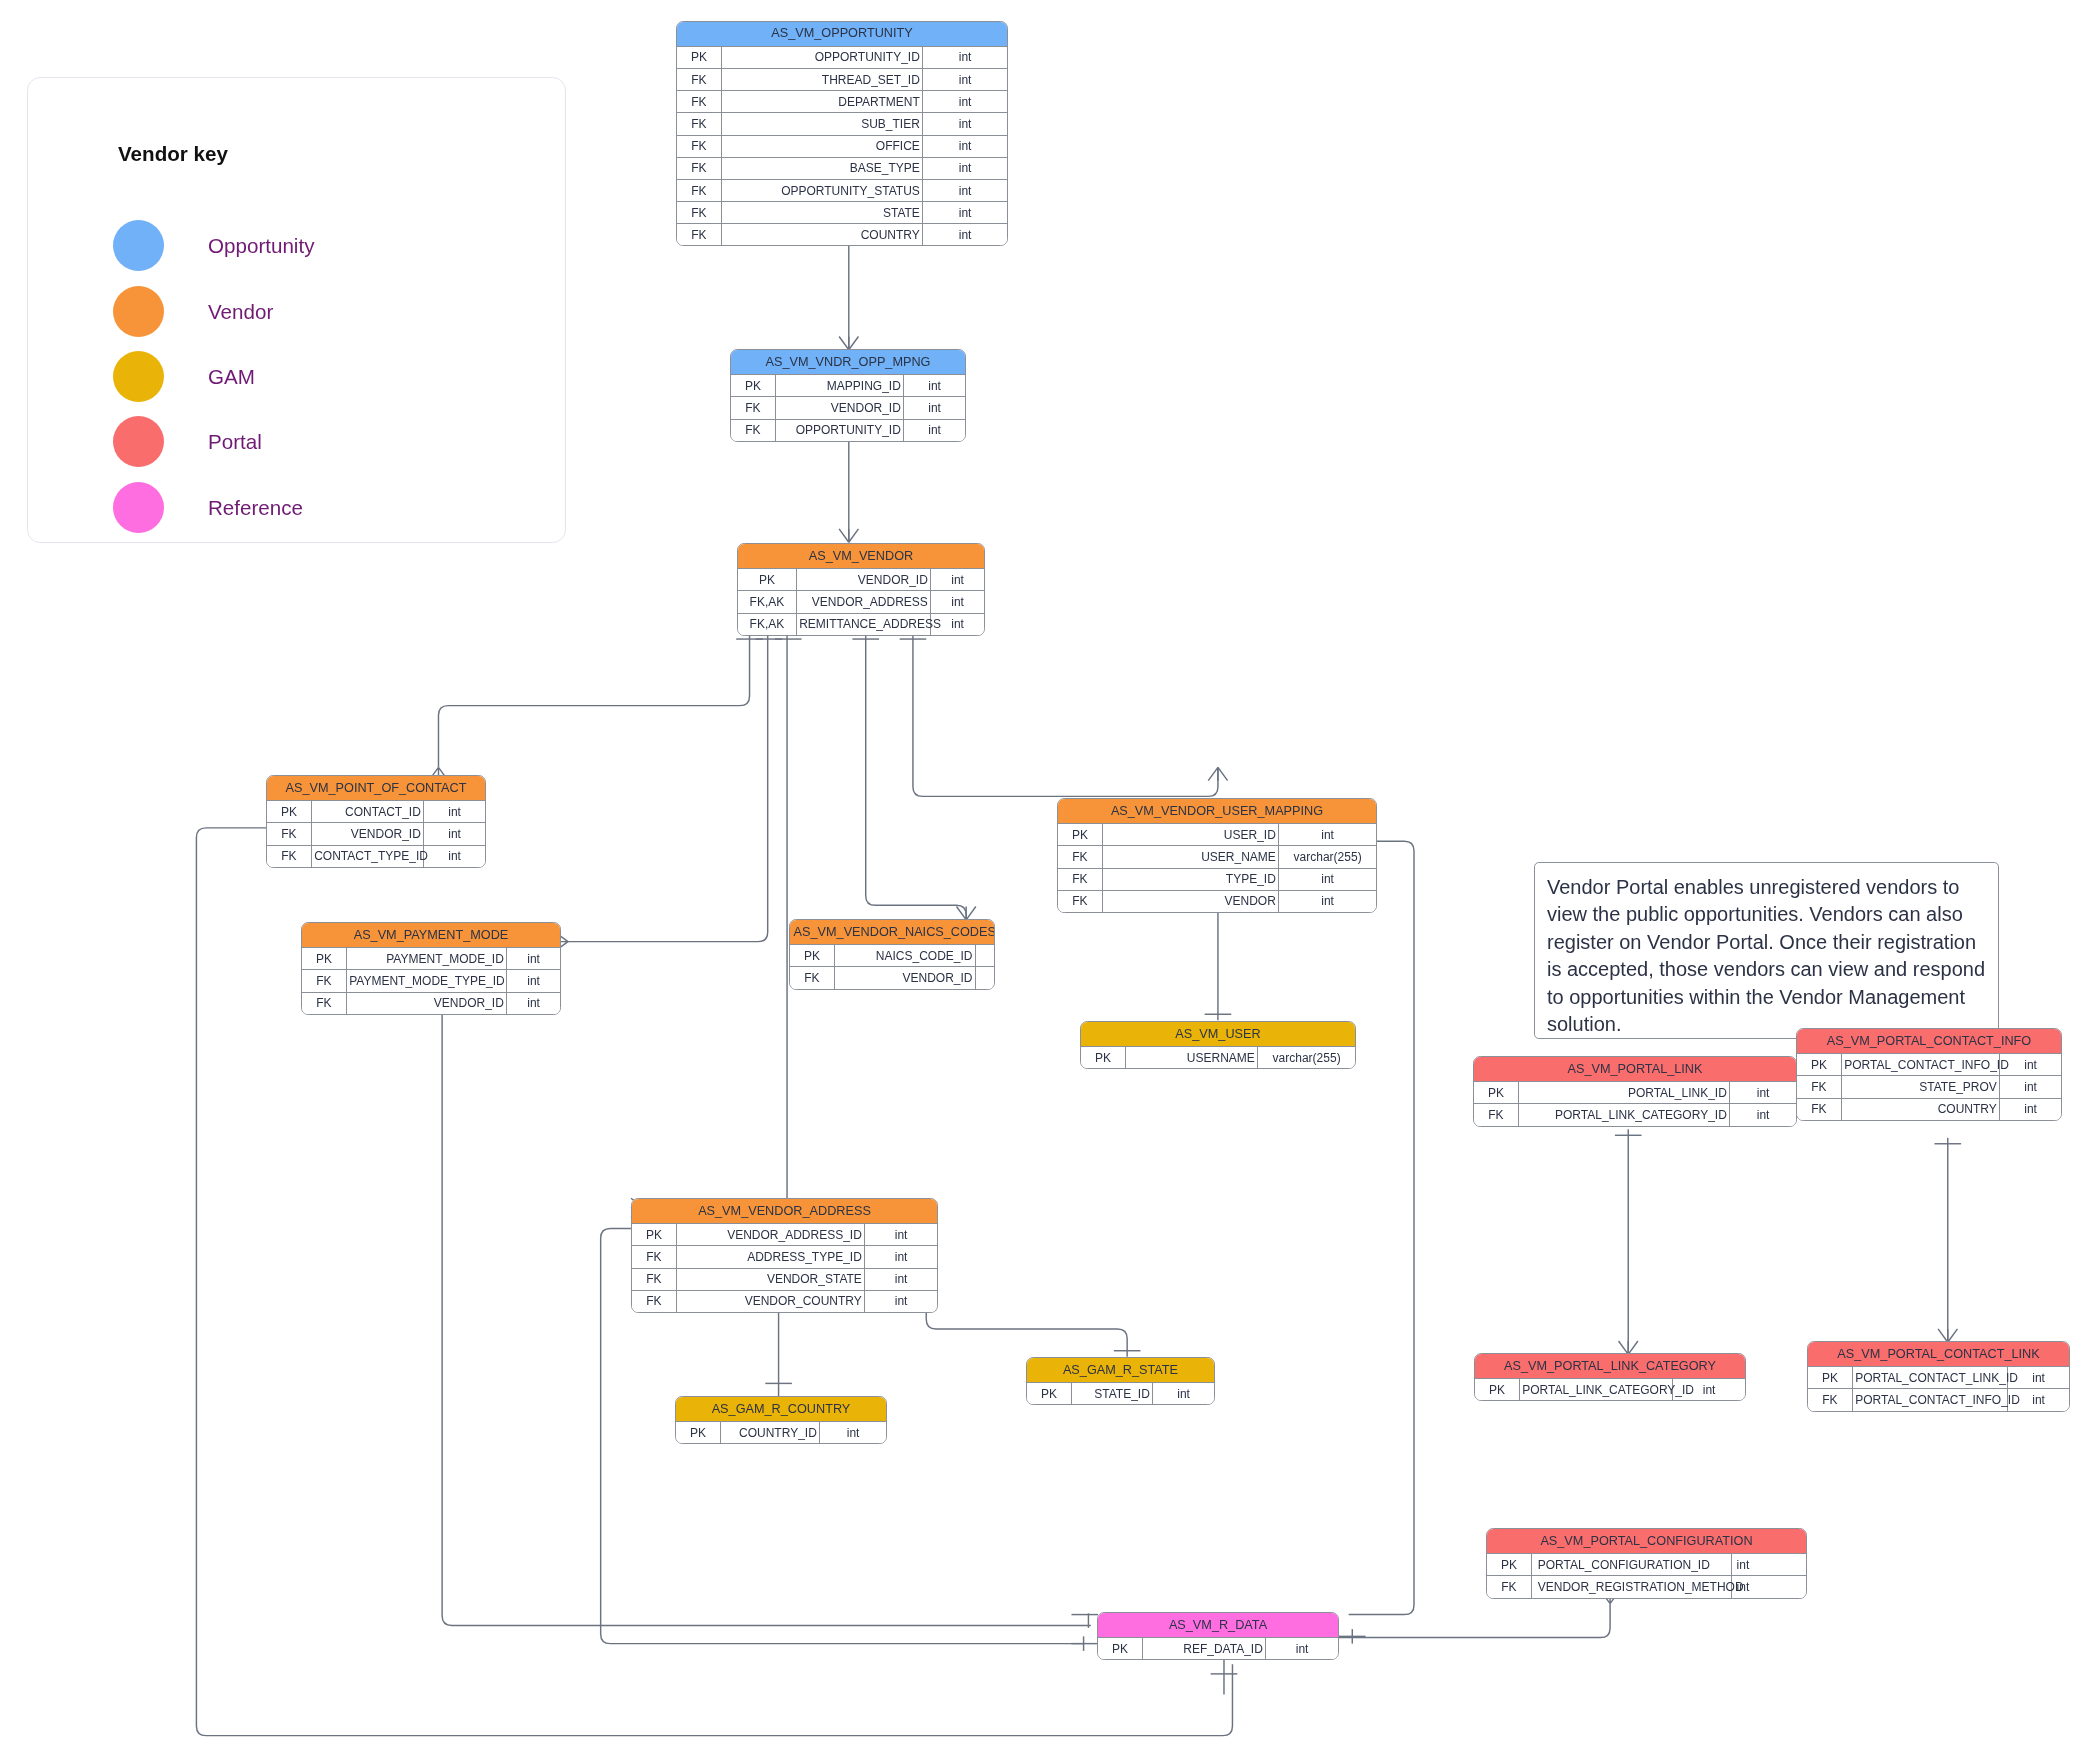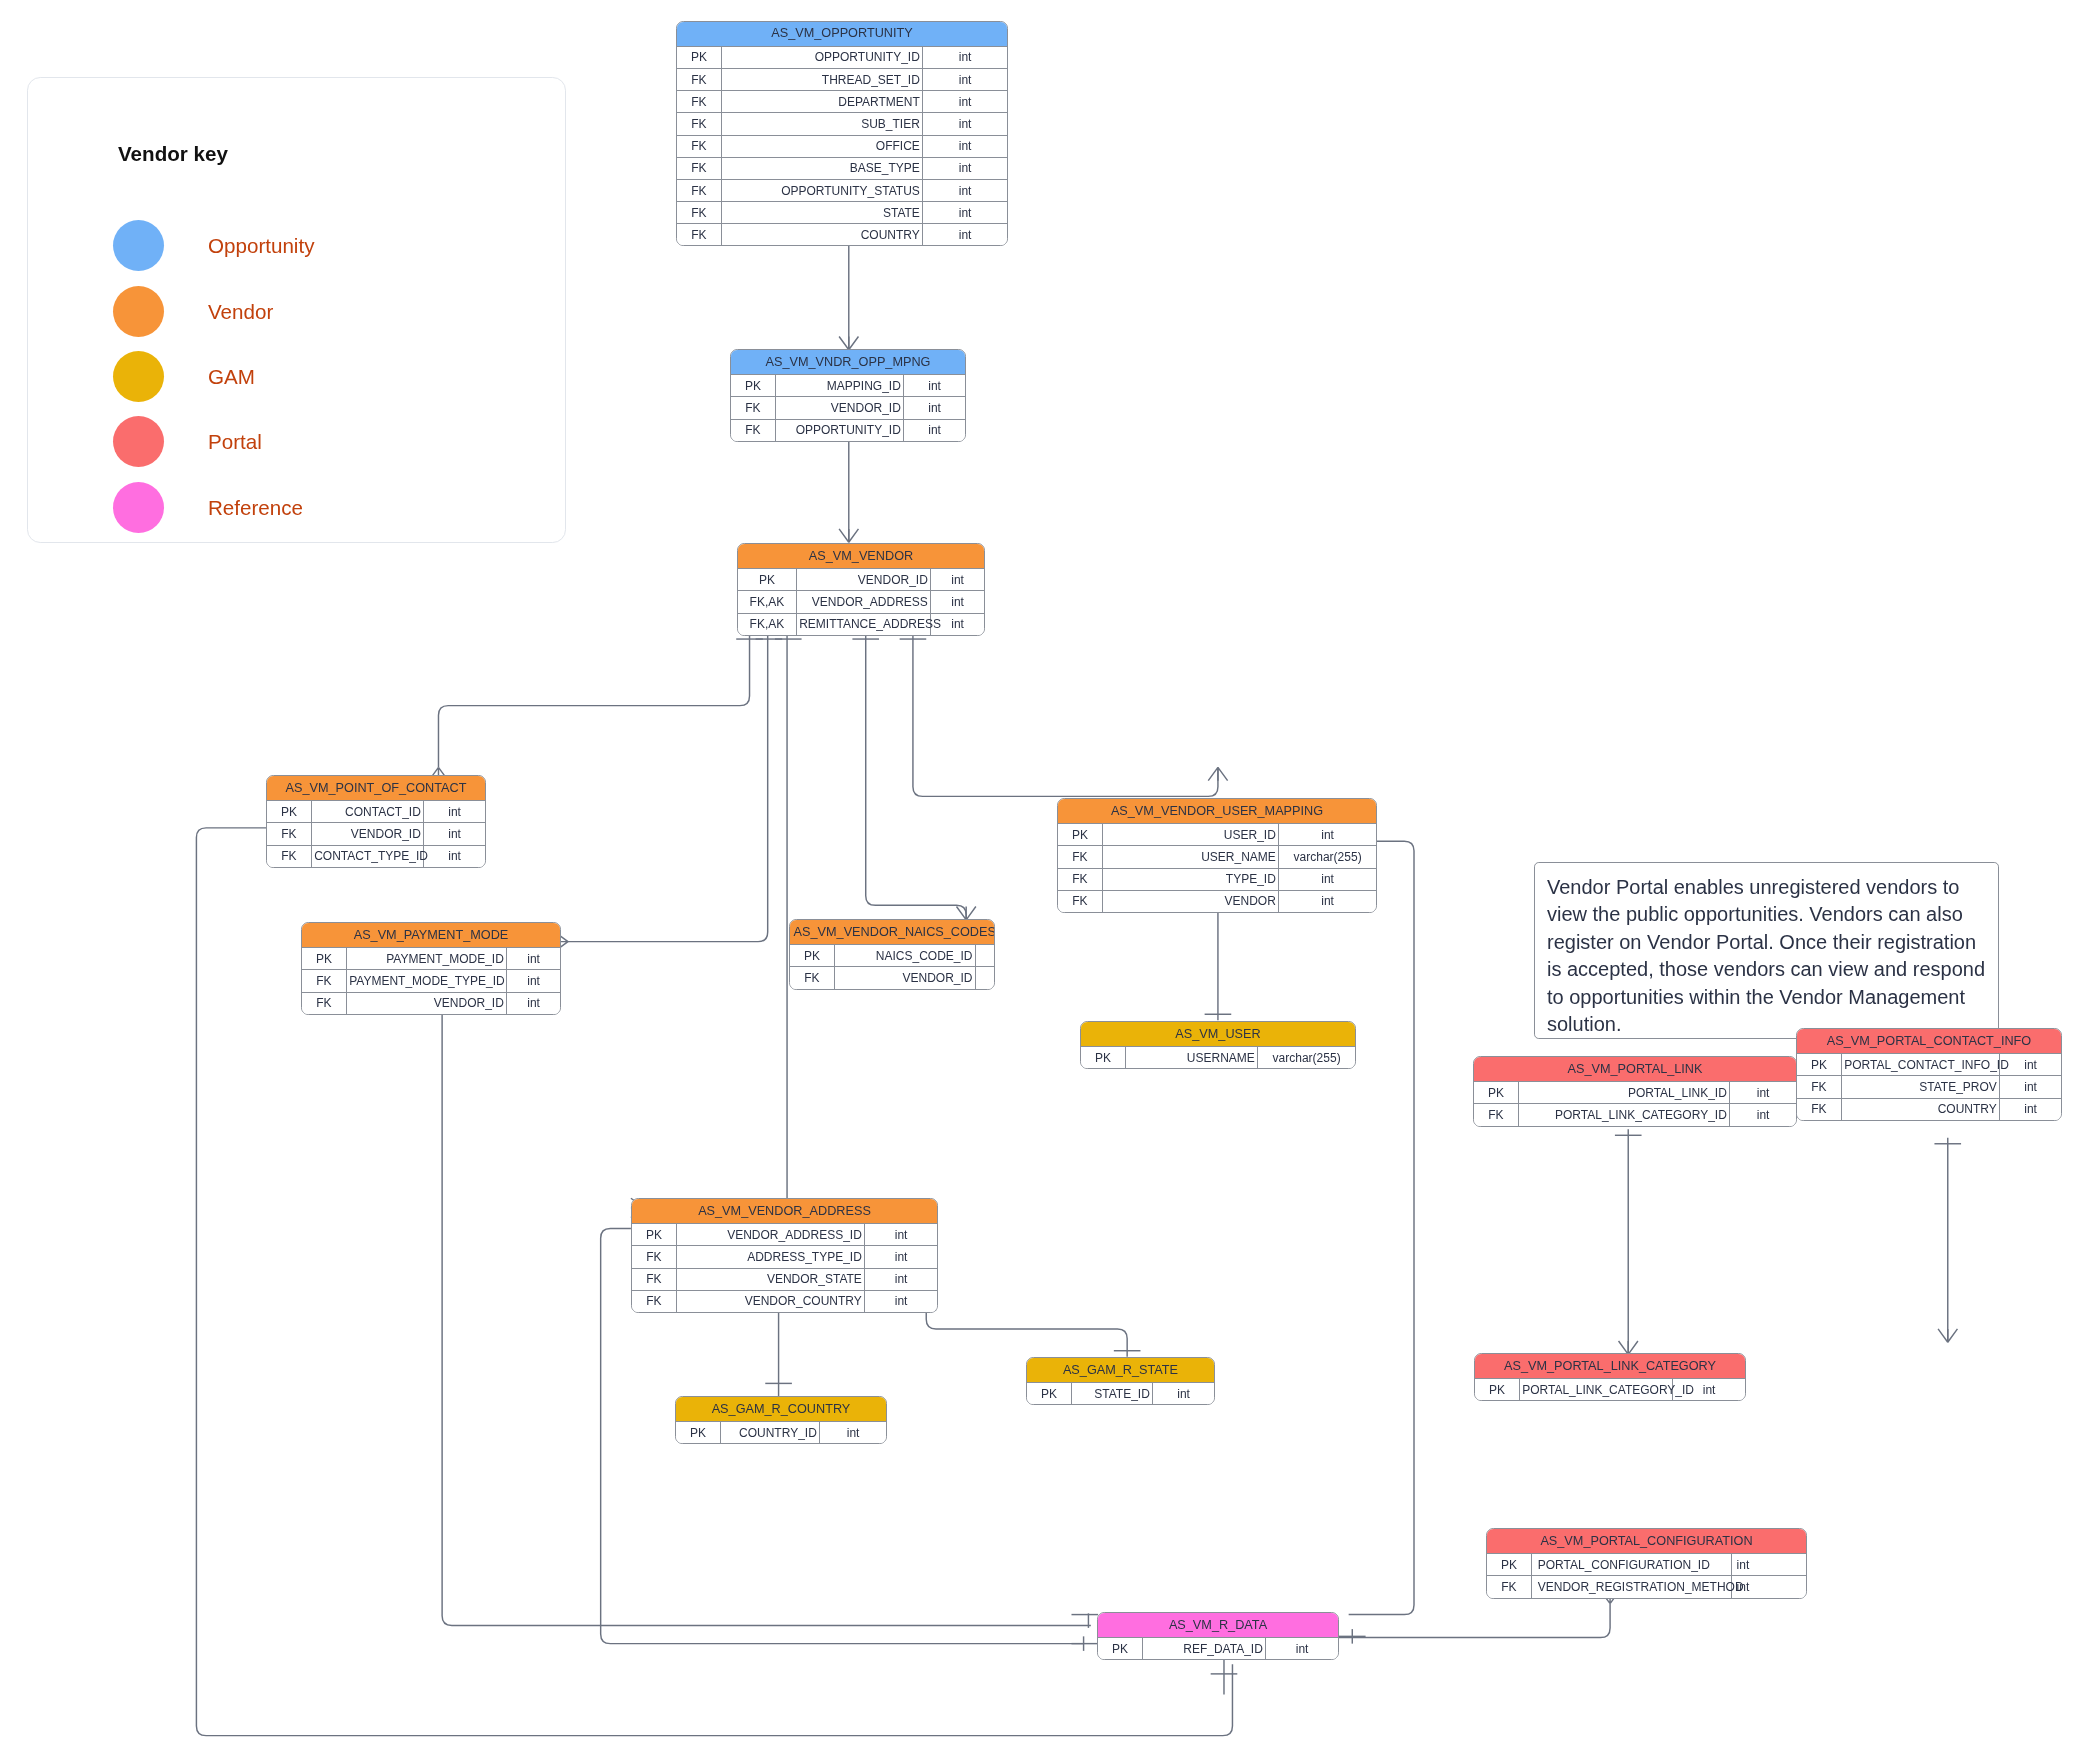--- a/index.html
+++ b/index.html
@@ -24,21 +24,21 @@
   .c-ven{background:#f79439;}
   .c-gam{background:#eab308;}
   .c-por{background:#fa6d6d;}
   .c-ref{background:#ff6ee0;}
   
   #legend{position:absolute;left:27px;top:77px;width:539px;height:466px;
           border:1.2px solid #e2e6ec;border-radius:13.3px;background:#fff;box-sizing:border-box;}
   #legend h2{margin:0;position:absolute;left:90px;top:64px;font-size:20.6px;font-weight:bold;color:#111;}
   .lg{position:absolute;left:85px;display:flex;align-items:center;}
   .lg .dot{width:51px;height:51px;border-radius:50%;}
-  .lg .lb{margin-left:44px;font-size:20.6px;color:#c2410c;}
+  .lg .lb{margin-left:44px;font-size:20.6px;color:#701a75;}
   
   #note{position:absolute;left:1534px;top:862px;width:465px;height:177px;
         border:1.2px solid #8a8f98;border-radius:4.8px;background:#fff;box-sizing:border-box;
         padding:11px 12px;font-size:20px;line-height:1.37;color:#2b3245;}
 </style>
 </head>
 <body>
 
 <div id="stage">
 
@@ -450,20 +450,37 @@
         <tbody>
       <tr>
             <td class="k">PK</td>
             <td class="n">PORTAL_LINK_CATEGORY_ID</td>
             <td class="t" style="width:67px">int</td>
           </tr>
     </tbody>
       </table>
   </div>
 
+  <div class="tbl" style="left:1807px;top:1341px;width:263px;">
+    <div class="hdr c-por">AS_VM_PORTAL_CONTACT_LINK</div>
+    <table>
+        <tbody>
+      <tr>
+            <td class="k">PK</td>
+            <td class="n">PORTAL_CONTACT_LINK_ID</td>
+            <td class="t" style="width:56px">int</td>
+          </tr>
+      <tr>
+            <td class="k">FK</td>
+            <td class="n">PORTAL_CONTACT_INFO_ID</td>
+            <td class="t">int</td>
+          </tr>
+    </tbody>
+      </table>
+  </div>
 
   <div class="tbl" style="left:1486px;top:1528px;width:321px;">
     <div class="hdr c-por">AS_VM_PORTAL_CONFIGURATION</div>
     <table>
         <tbody>
       <tr>
             <td class="k">PK</td>
             <td class="n" style="text-align:left;padding-left:6px">PORTAL_CONFIGURATION_ID</td>
             <td class="t" style="width:67px;text-align:left;padding-left:4.8px">int</td>
           </tr>

